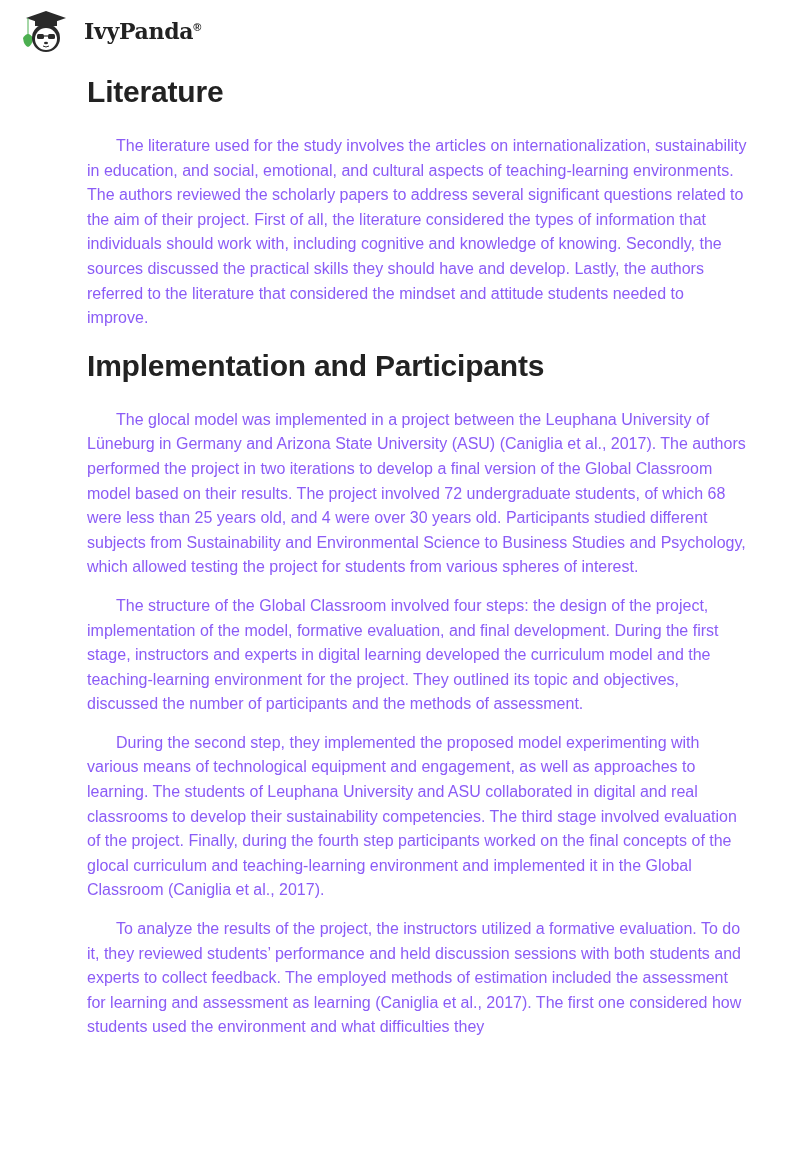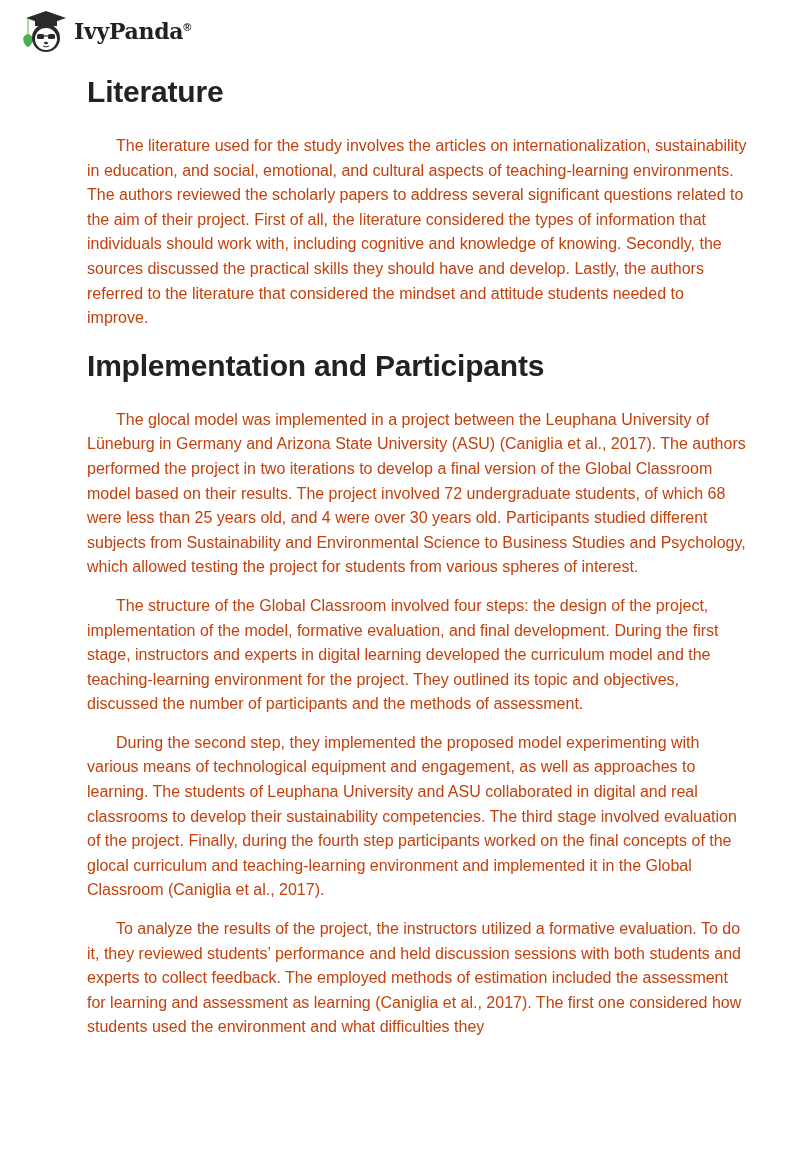--- a/index.html
+++ b/index.html
@@ -2,28 +2,28 @@
 <html><head>
 <meta charset="utf-8">
 <style>
   html, body { margin: 0; padding: 0; background: #ffffff; }
   body { width: 800px; height: 1160px; position: relative; overflow: hidden;
          font-family: "Liberation Sans", sans-serif; color: #222222; }
   .header { position: absolute; left: 0; top: 0; width: 800px; height: 60px; }
   .logo { position: absolute; left: 18px; top: 8px; display: flex; align-items: center; }
   .logo-mark { width: 50px; height: 46px; }
   .logo-text { font-family: "DejaVu Serif", serif; font-weight: bold; font-size: 22px;
-               color: #222; margin-left: 6px; letter-spacing: -0.3px; }
+               color: #222; margin-left: 16px; letter-spacing: -0.3px; }
   .logo-text sup { font-size: 11px; font-family: "Liberation Sans", sans-serif; }
   .doc-title { position: absolute; right: 33px; top: 14px; font-size: 13px; color: #7a7a7a; }
   .content { position: absolute; left: 87px; top: 70px; width: 660px; }
   h2 { font-size: 30px; font-weight: bold; color: #222; margin: 0; line-height: 40px; letter-spacing: -0.2px; }
   h2.h-lit { margin-top: 2px; }
   h2.h-impl { margin-top: 15px; }
-  p { font-size: 16px; line-height: 24.6px; margin: 0; text-indent: 29px; color: #c2410c; }
+  p { font-size: 16px; line-height: 24.6px; margin: 0; text-indent: 29px; color: #8b5cf6; }
   p.first { margin-top: 22px; }
   p.next { margin-top: 14px; }
   .footer-url { position: absolute; right: 31px; top: 1166px; font-size: 12px; color: #ef4444; }
 </style>
 </head>
 <body>
 
 <div class="header">
   <div class="logo">
     <svg class="logo-mark" viewBox="0 0 50 46">

